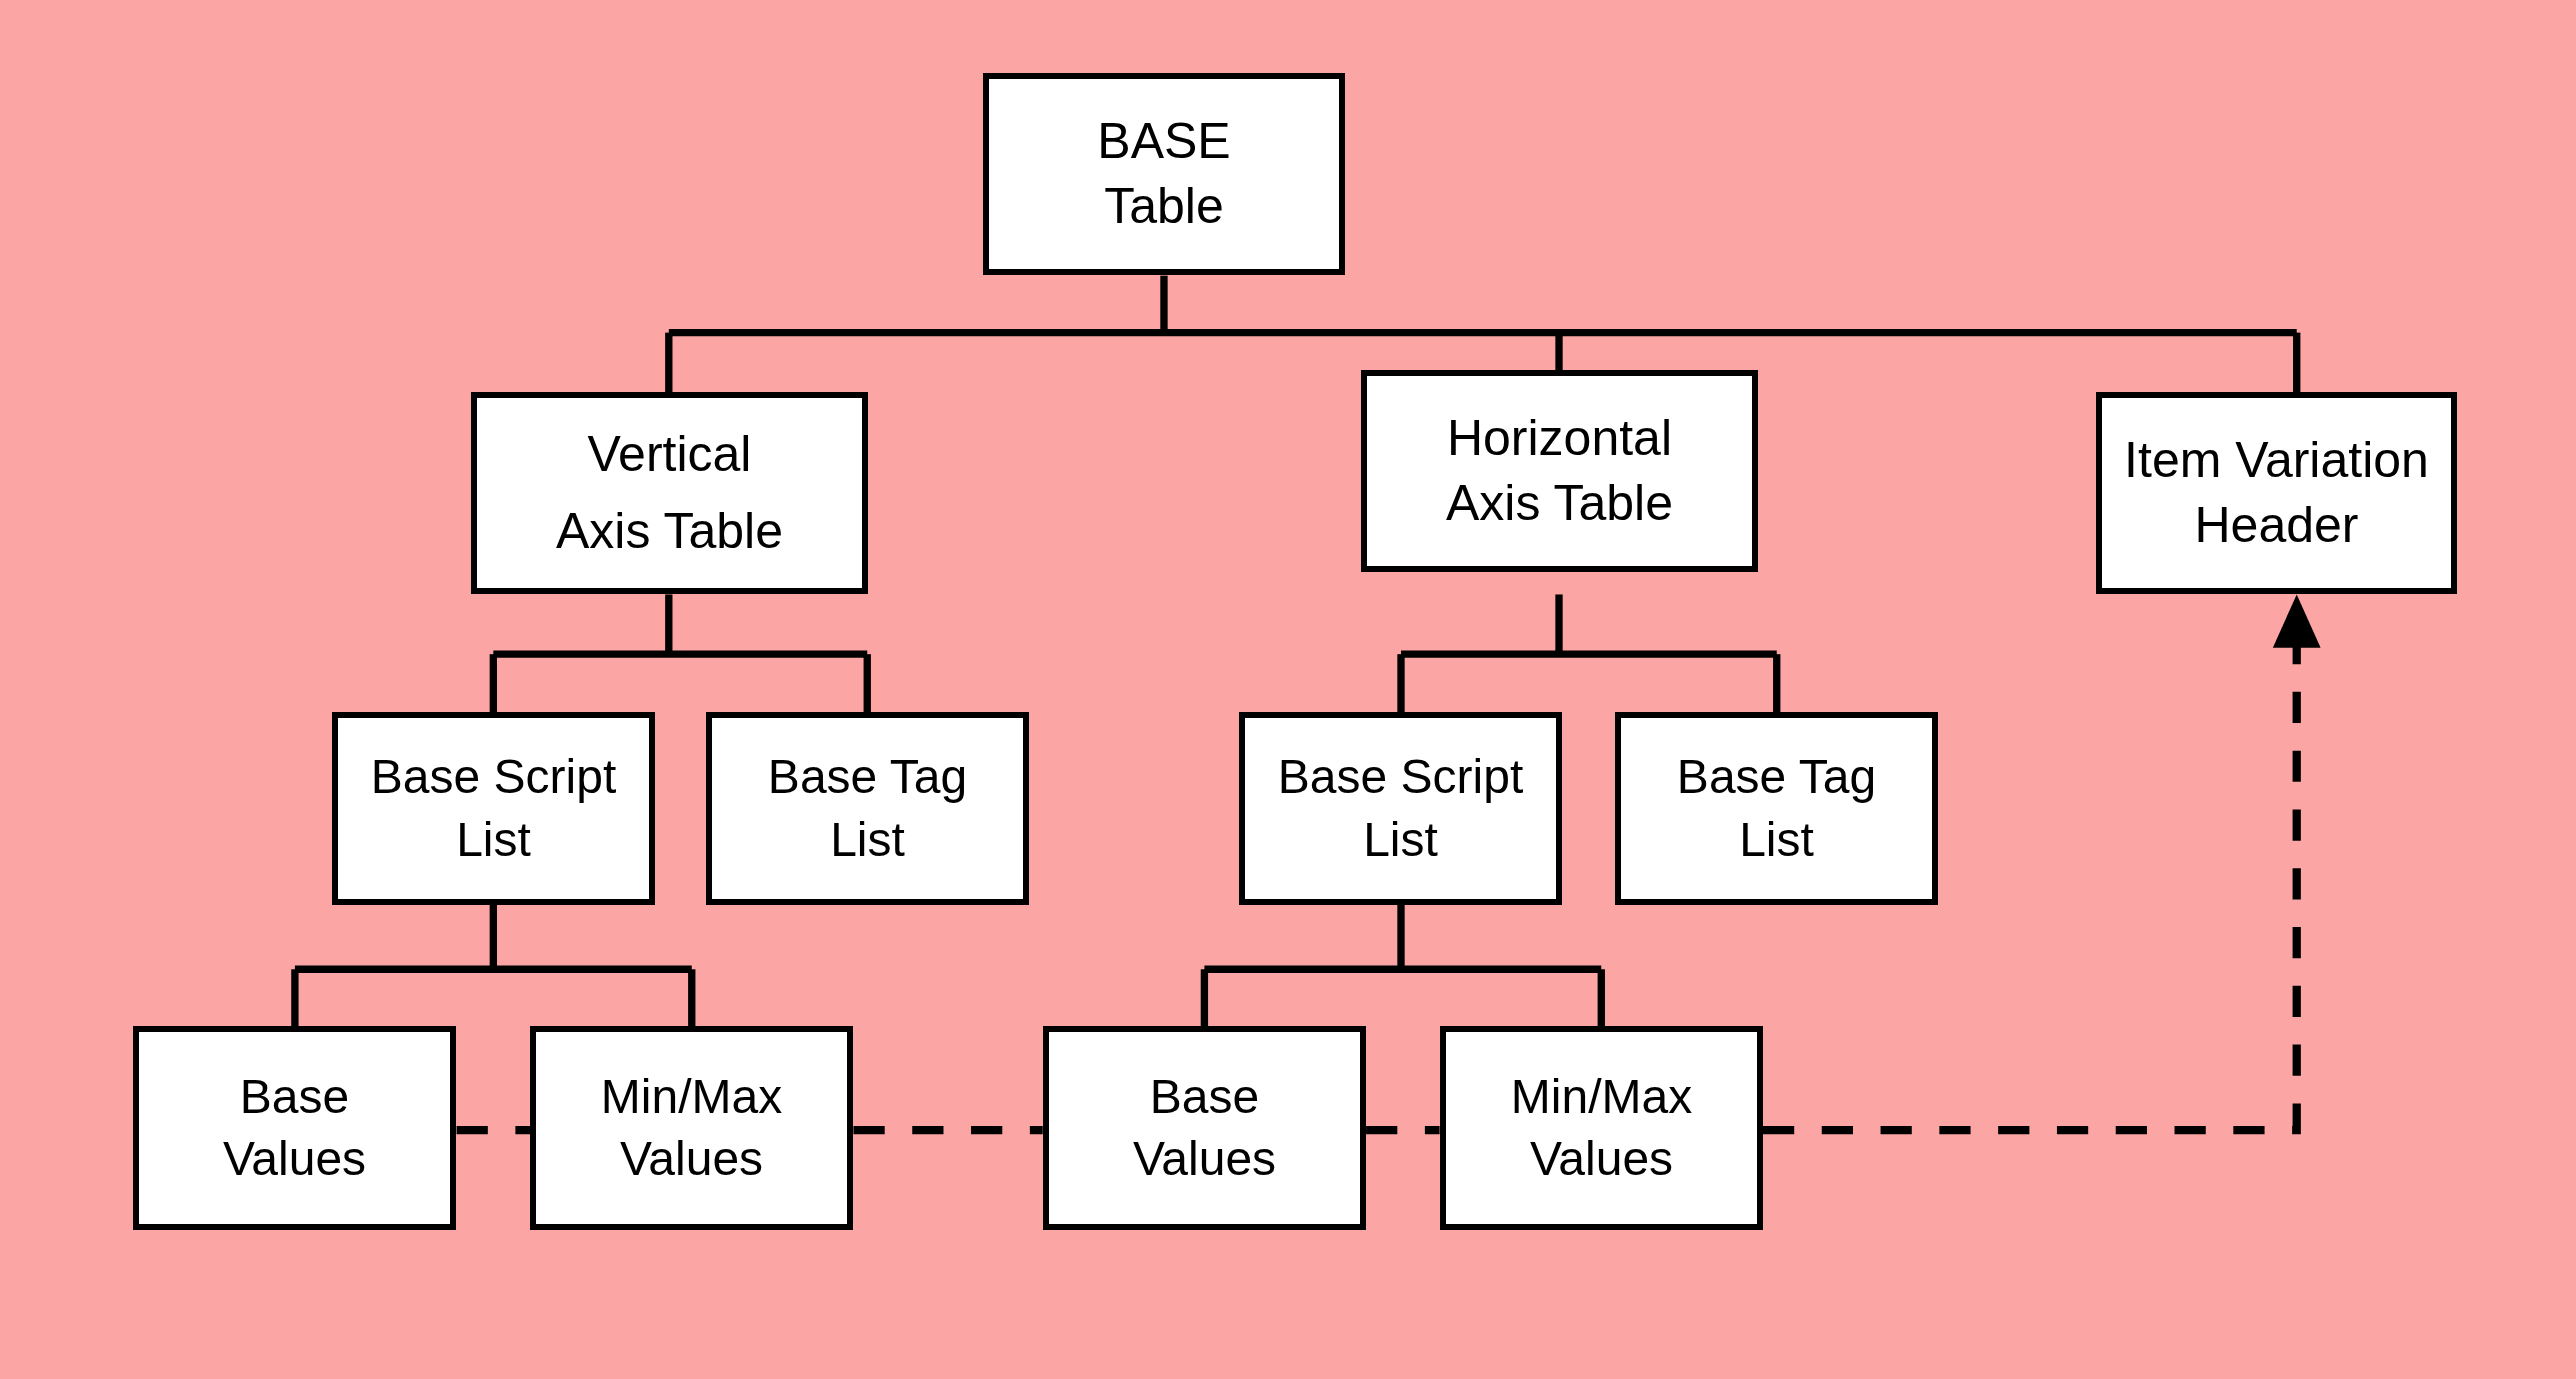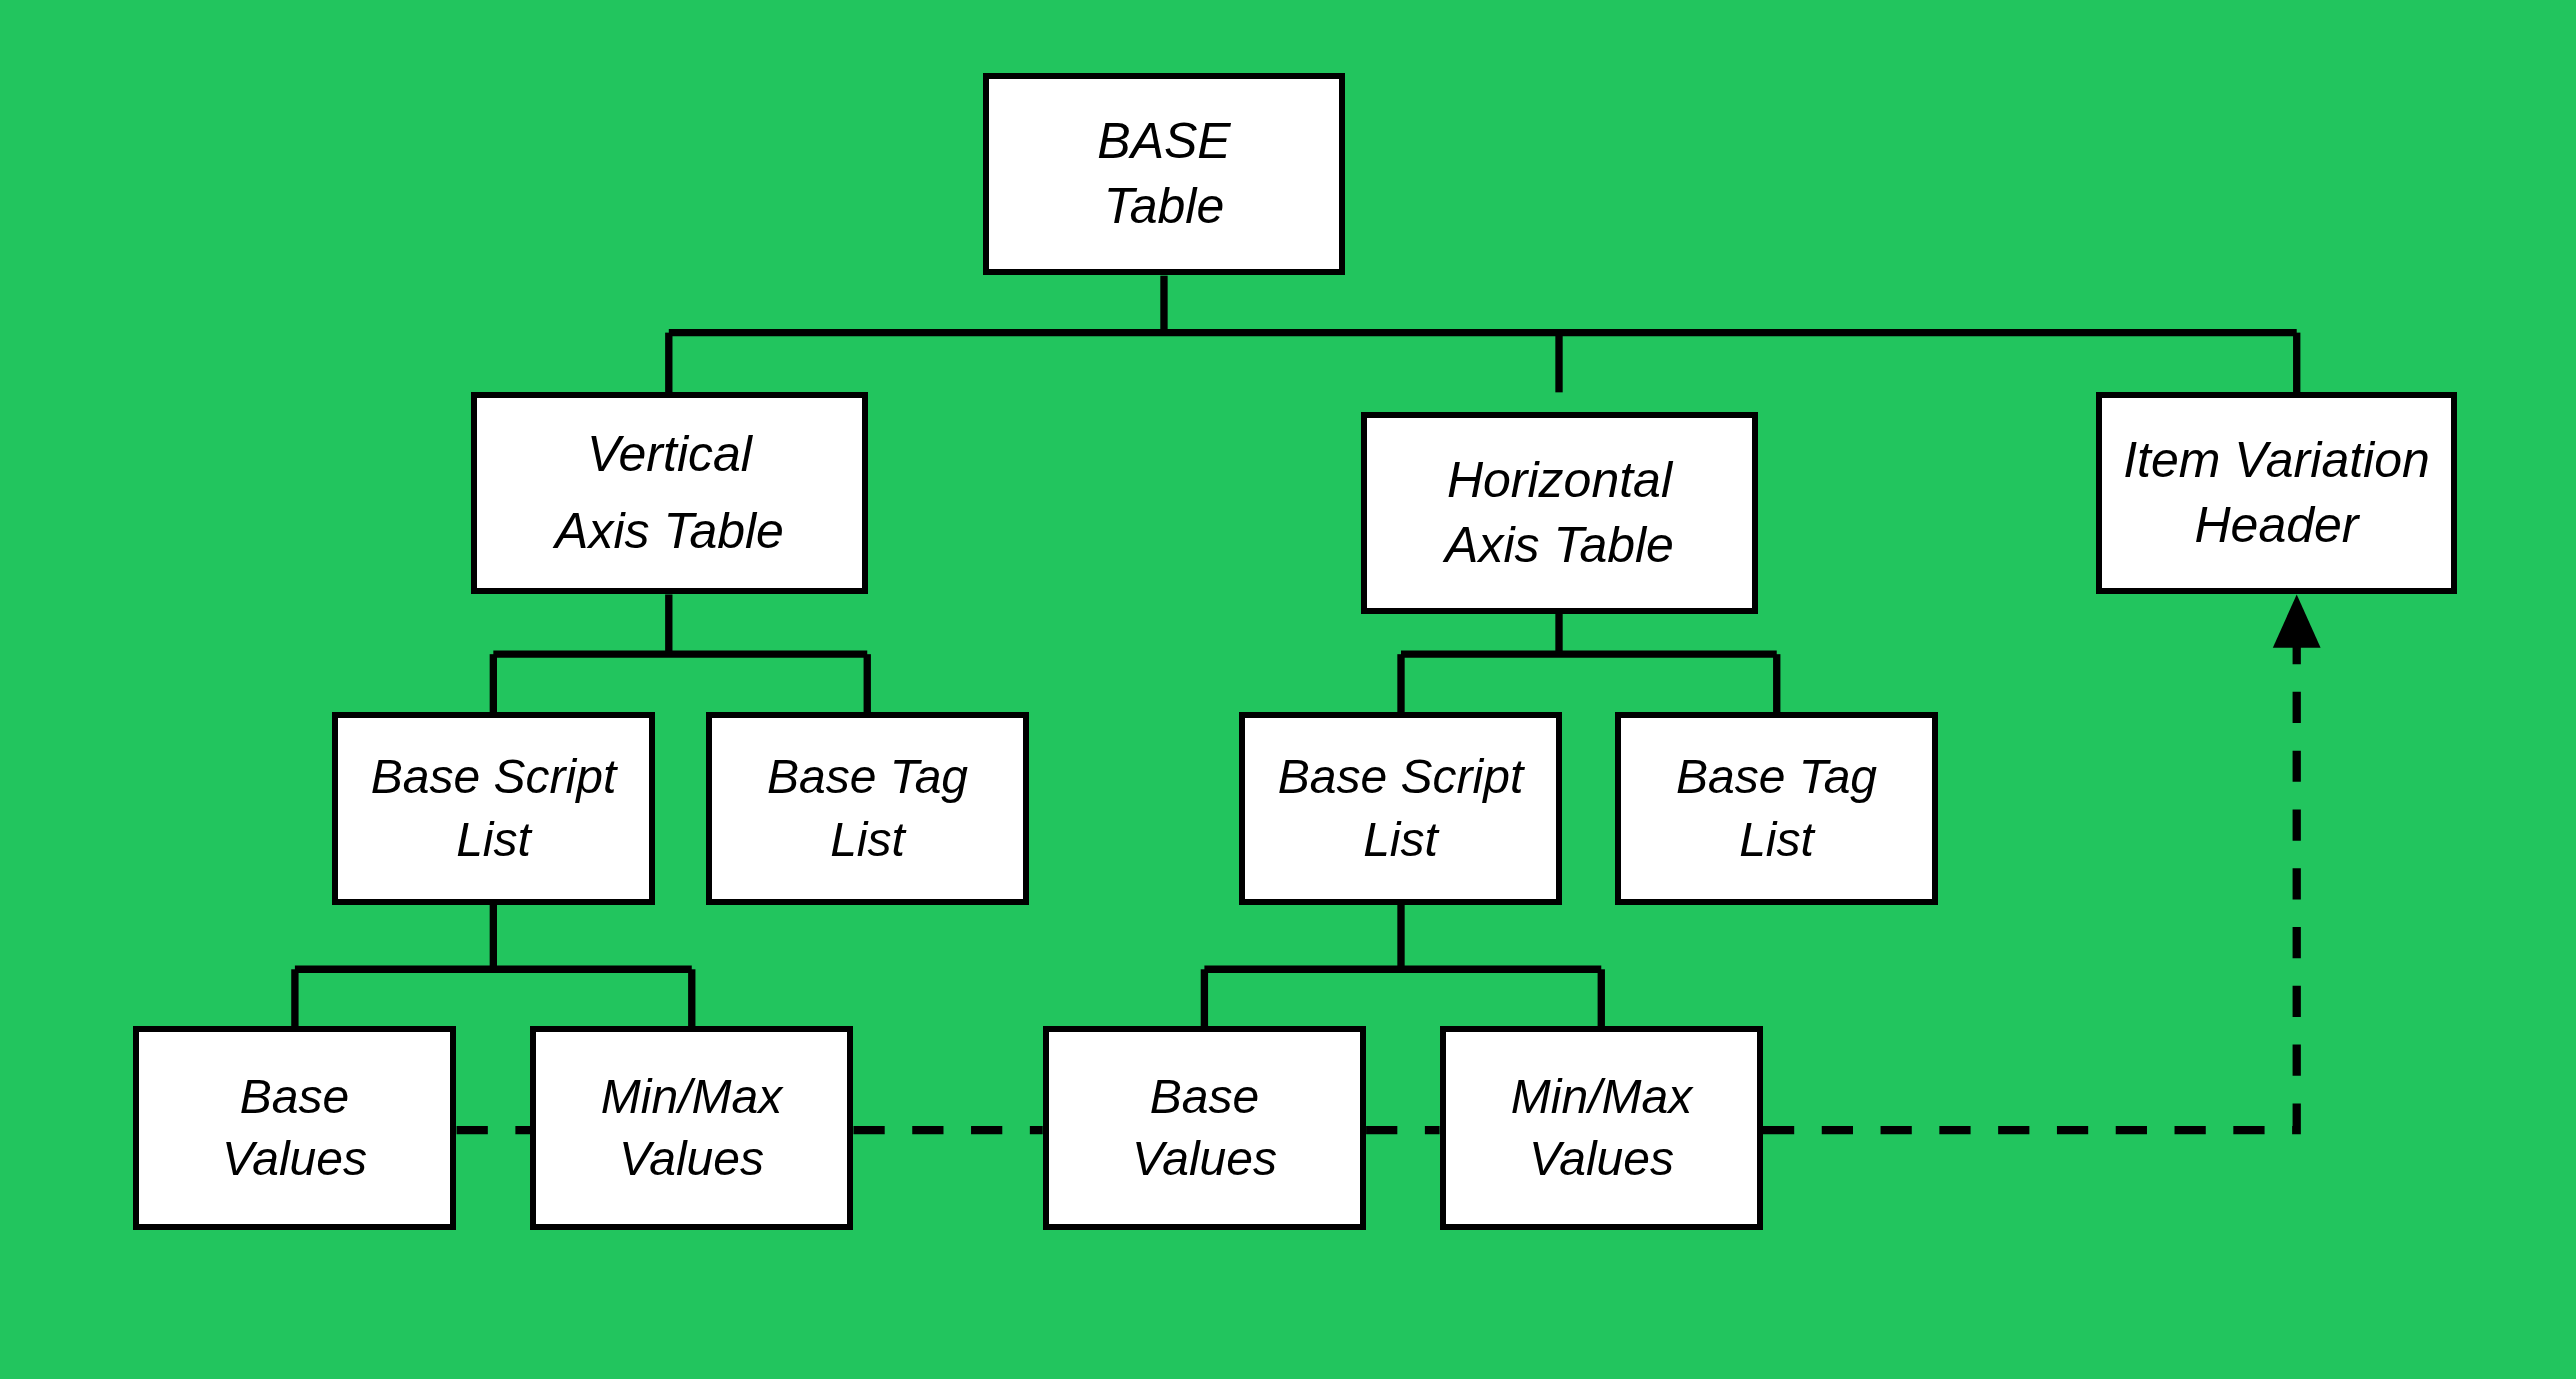--- a/index.html
+++ b/index.html
@@ -42,21 +42,21 @@
     text-align: center;
     white-space: pre;
   }
   .node-line {
     display: block;
   }
 </style>
 </head>
 <body>
 
-<div id="diagram-root" style="background: #22c55e; font-style: italic;">
+<div id="diagram-root" style="background: #fca5a5;">
 
   <svg id="diagram-svg" viewBox="0 0 2804 1502">
     <g id="solid-connectors" fill="none" stroke="#000000" stroke-width="8" stroke-linecap="butt">
         <path d="M 1267,300 L 1267,362"></path>
         <path d="M 728,362 L 2500,362"></path>
         <path d="M 728,362 L 728,427"></path>
         <path d="M 1697,362 L 1697,427"></path>
         <path d="M 2500,362 L 2500,427"></path>
         <path d="M 728,647 L 728,712"></path>
         <path d="M 537,712 L 944,712"></path>
@@ -82,21 +82,21 @@
         <path d="M 1919,1230 L 2500,1230 L 2500,690"></path>
       </g>
     <g id="arrow-group">
         <polygon points="2500,647 2474,705 2526,705" fill="#000000"></polygon>
       </g>
   </svg>
 
   <div id="node-layer">
       <div class="node-box" style="left: 983px; top: 73px; width: 362px; height: 202px; font-size: 50px; background: rgb(255, 255, 255); border-color: rgb(0, 0, 0);"><span class="node-line">BASE</span><span class="node-line">Table</span></div>
       <div class="node-box" style="left: 471px; top: 392px; width: 397px; height: 202px; font-size: 50px; background: rgb(255, 255, 255); border-color: rgb(0, 0, 0); gap: 12px;"><span class="node-line">Vertical</span><span class="node-line">Axis Table</span></div>
-      <div class="node-box" style="left: 1361px; top: 412px; width: 397px; height: 202px; font-size: 50px; background: rgb(255, 255, 255); border-color: rgb(0, 0, 0);"><span class="node-line">Horizontal</span><span class="node-line">Axis Table</span></div>
+      <div class="node-box" style="left: 1361px; top: 370px; width: 397px; height: 202px; font-size: 50px; background: rgb(255, 255, 255); border-color: rgb(0, 0, 0);"><span class="node-line">Horizontal</span><span class="node-line">Axis Table</span></div>
       <div class="node-box" style="left: 2096px; top: 392px; width: 361px; height: 202px; font-size: 50px; background: rgb(255, 255, 255); border-color: rgb(0, 0, 0);"><span class="node-line">Item Variation</span><span class="node-line">Header</span></div>
       <div class="node-box" style="left: 332px; top: 712px; width: 323px; height: 193px; font-size: 48px; background: rgb(255, 255, 255); border-color: rgb(0, 0, 0);"><span class="node-line">Base Script</span><span class="node-line">List</span></div>
       <div class="node-box" style="left: 706px; top: 712px; width: 323px; height: 193px; font-size: 48px; background: rgb(255, 255, 255); border-color: rgb(0, 0, 0);"><span class="node-line">Base Tag</span><span class="node-line">List</span></div>
       <div class="node-box" style="left: 1239px; top: 712px; width: 323px; height: 193px; font-size: 48px; background: rgb(255, 255, 255); border-color: rgb(0, 0, 0);"><span class="node-line">Base Script</span><span class="node-line">List</span></div>
       <div class="node-box" style="left: 1615px; top: 712px; width: 323px; height: 193px; font-size: 48px; background: rgb(255, 255, 255); border-color: rgb(0, 0, 0);"><span class="node-line">Base Tag</span><span class="node-line">List</span></div>
       <div class="node-box" style="left: 133px; top: 1026px; width: 323px; height: 204px; font-size: 48px; background: rgb(255, 255, 255); border-color: rgb(0, 0, 0);"><span class="node-line">Base</span><span class="node-line">Values</span></div>
       <div class="node-box" style="left: 530px; top: 1026px; width: 323px; height: 204px; font-size: 48px; background: rgb(255, 255, 255); border-color: rgb(0, 0, 0);"><span class="node-line">Min/Max</span><span class="node-line">Values</span></div>
       <div class="node-box" style="left: 1043px; top: 1026px; width: 323px; height: 204px; font-size: 48px; background: rgb(255, 255, 255); border-color: rgb(0, 0, 0);"><span class="node-line">Base</span><span class="node-line">Values</span></div>
       <div class="node-box" style="left: 1440px; top: 1026px; width: 323px; height: 204px; font-size: 48px; background: rgb(255, 255, 255); border-color: rgb(0, 0, 0);"><span class="node-line">Min/Max</span><span class="node-line">Values</span></div>
     </div>

